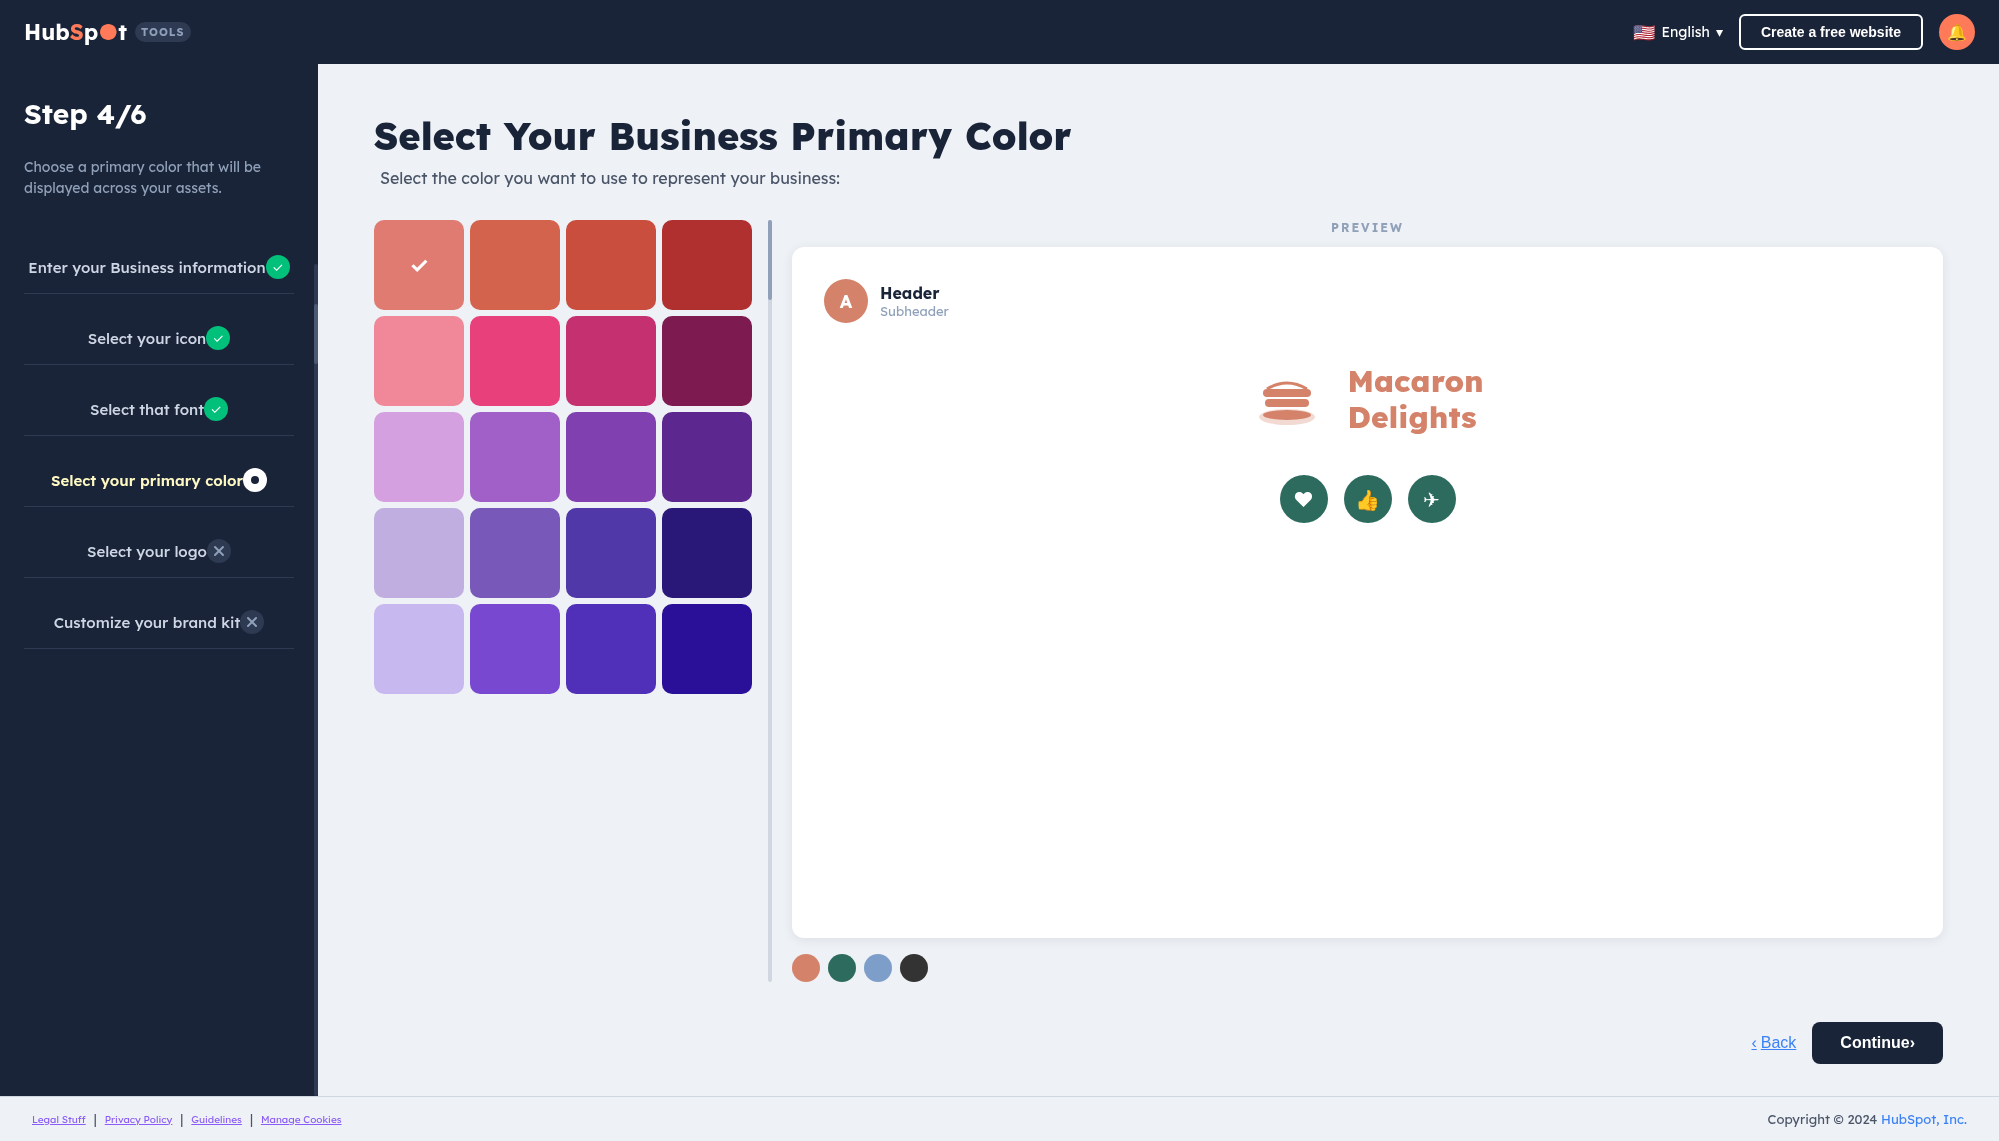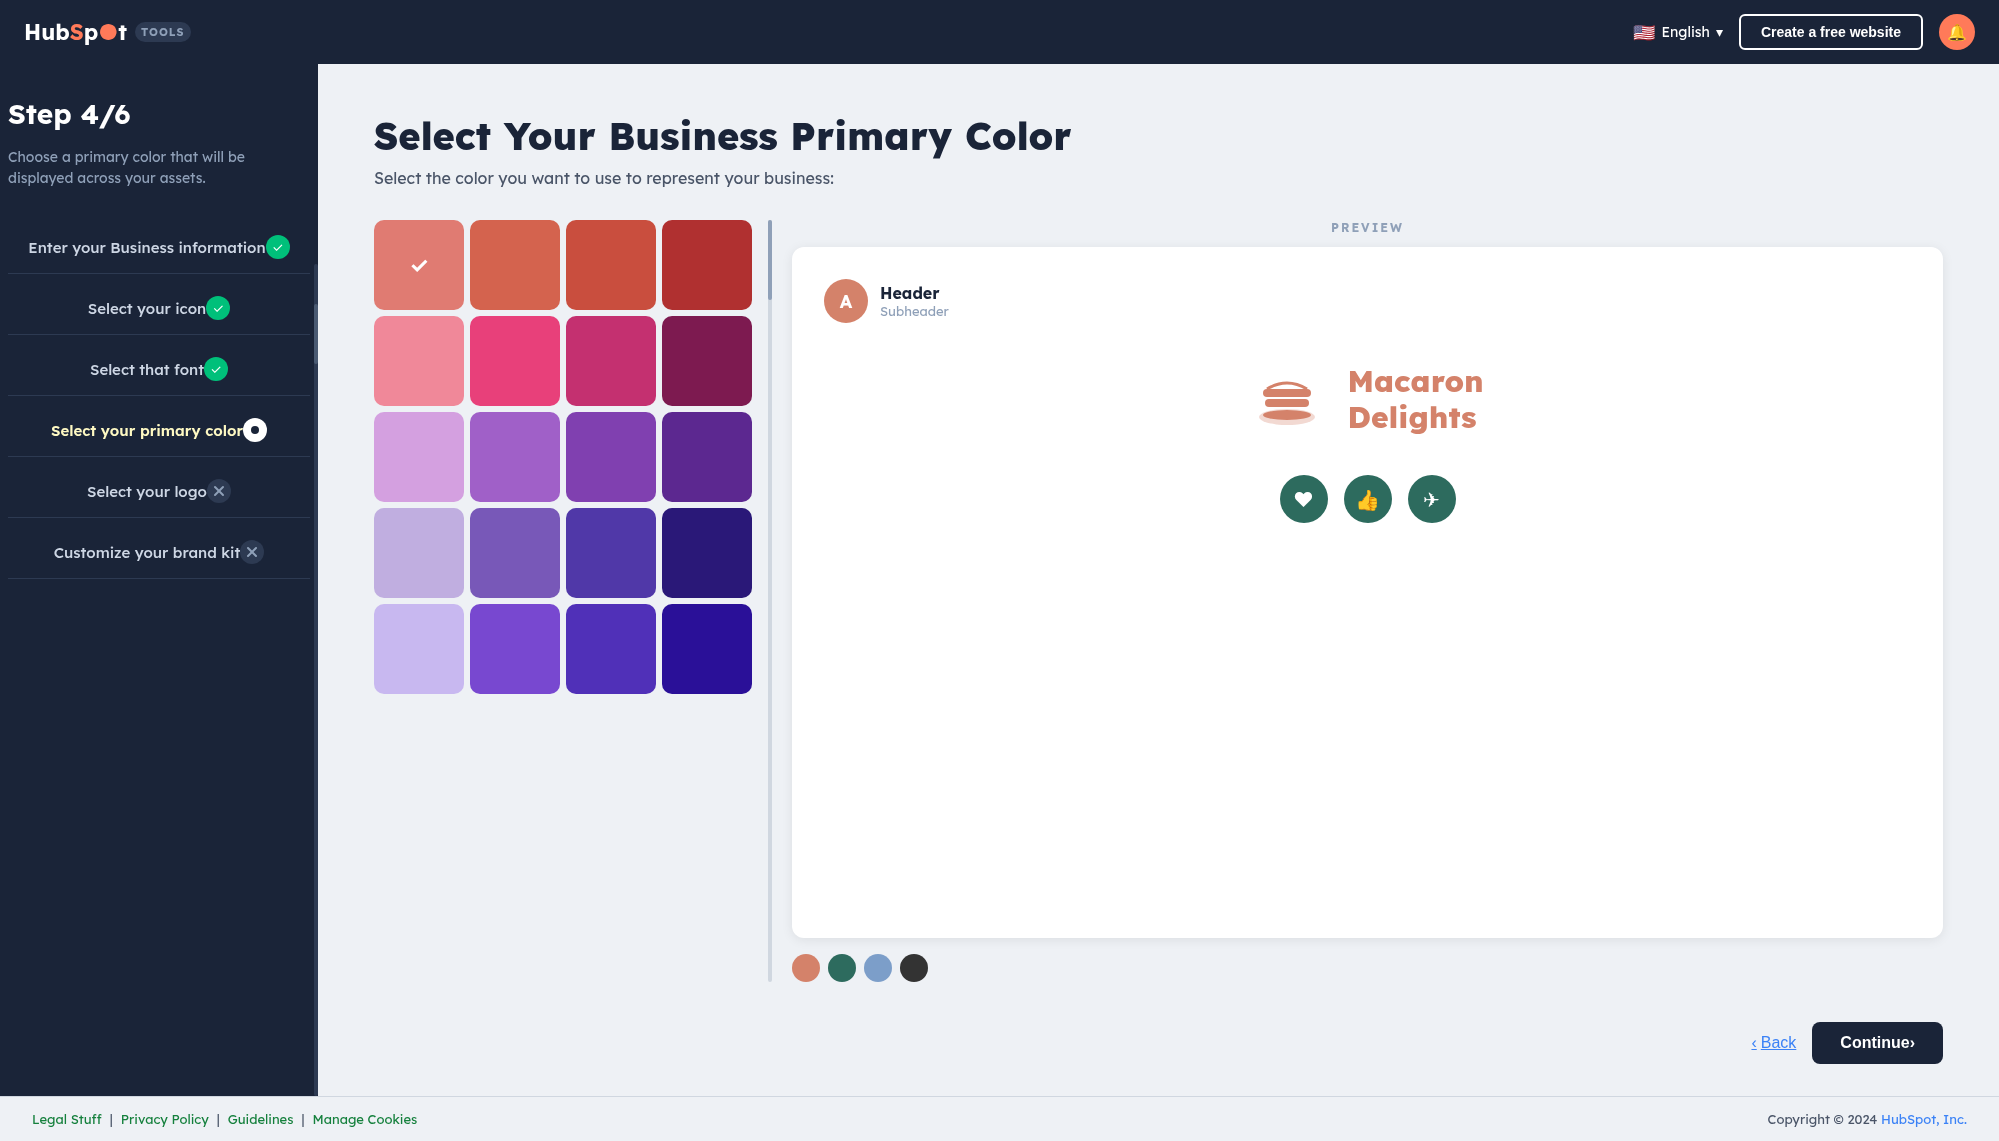--- a/index.html
+++ b/index.html
@@ -32,22 +32,22 @@
       display: flex; align-items: center; justify-content: center;
       font-size: 16px; cursor: pointer;
     }
 
     
     .app-body { display: flex; flex: 1; margin-top: 64px; min-height: calc(100vh - 64px - 50px); }
 
     
     .sidebar {
       width: 318px; min-width: 318px; background: #1a2438;
-      padding: 32px 8px; color: white; display: flex;
-      flex-direction: column; gap: 8px; position: relative;
+      padding: 32px 24px; color: white; display: flex;
+      flex-direction: column; gap: 18px; position: relative;
     }
     .sidebar-step-title { font-size: 28px; font-weight: 700; margin-bottom: 8px; }
     .sidebar-step-desc { color: #8fa0b8; font-size: 14px; line-height: 1.5; margin-bottom: 24px; }
     .sidebar-item {
       display: flex; align-items: center; justify-content: center;
       padding: 14px 0; border-bottom: 1px solid #2d3a52; cursor: pointer;
     }
     .sidebar-item:last-child { border-bottom: none; }
     .sidebar-item-label { font-size: 15px; color: #cdd6e4; font-weight: 500; }
     .sidebar-item.active .sidebar-item-label { color: #fef9c3; font-weight: 600; }
@@ -70,21 +70,21 @@
       flex-shrink: 0;
     }
     .step-icon-pending svg { color: #8fa0b8; }
 
     
     .main-content {
       flex: 1; background: #eef1f5; padding: 48px 56px 32px;
       display: flex; flex-direction: column;
     }
     .page-title { font-size: 38px; font-weight: 800; color: #1a2438; margin-bottom: 8px; }
-    .page-subtitle { font-size: 16px; color: #4a5568; margin-bottom: 32px; }
+    .page-subtitle { font-size: 16px; color: #4a5568; margin-bottom: 32px; margin-left: 6px; }
 
     
     .color-section { display: flex; gap: 32px; flex: 1; }
     .color-grid-wrapper { position: relative; }
     .color-grid {
       display: grid; grid-template-columns: repeat(4, 90px);
       grid-auto-rows: 90px; gap: 6px; padding-right: 8px;
     }
     .color-swatch {
       width: 90px; height: 90px; border-radius: 10px; cursor: pointer;
@@ -152,21 +152,21 @@
       display: flex; align-items: center; 
     }
 
     
     footer {
       background: #eef1f5; border-top: 1px solid #d0d7e0;
       padding: 14px 32px; display: flex; align-items: center;
       justify-content: space-between;
     }
     .footer-links { display: flex; gap: 8px; align-items: center; }
-    .footer-link { color: #15803d; font-size: 13px; cursor: pointer; }
+    .footer-link { color: #8b5cf6; font-size: 10px; text-decoration: underline; cursor: pointer; }
     .footer-sep { color: #4a5568; font-size: 13px; }
     .footer-copy { font-size: 13px; color: #4a5568; }
     .footer-copy a { color: #3b82f6; text-decoration: none; }
   </style>
 </head>
 <body>
 
 <header class="top-header">
   <div class="hubspot-logo">
     <span class="hubspot-logo-text">

